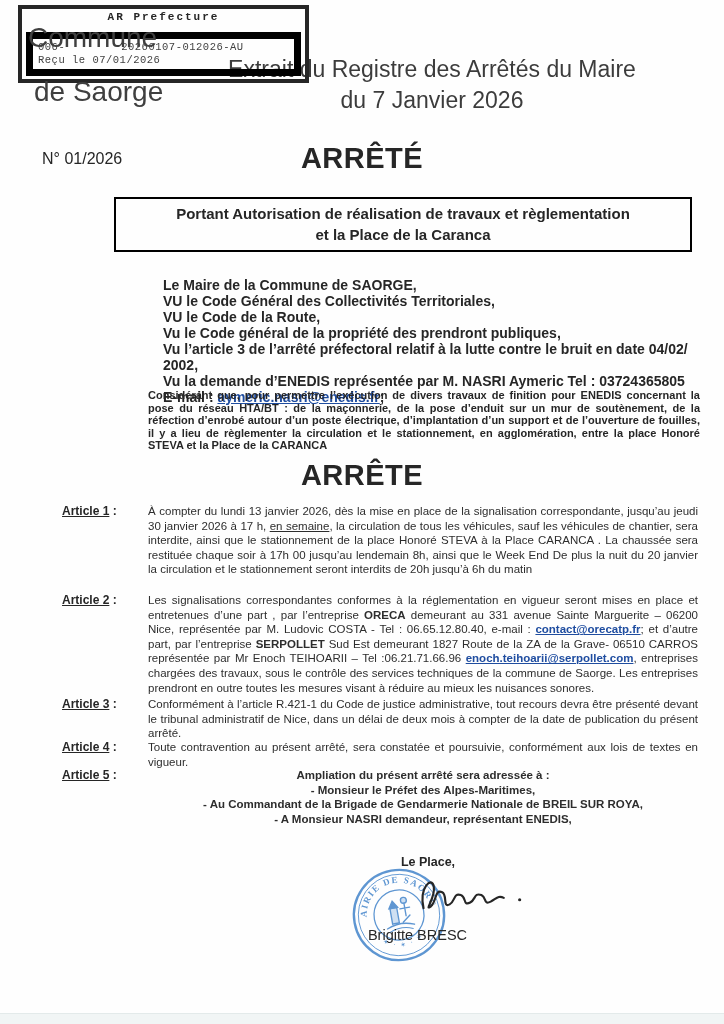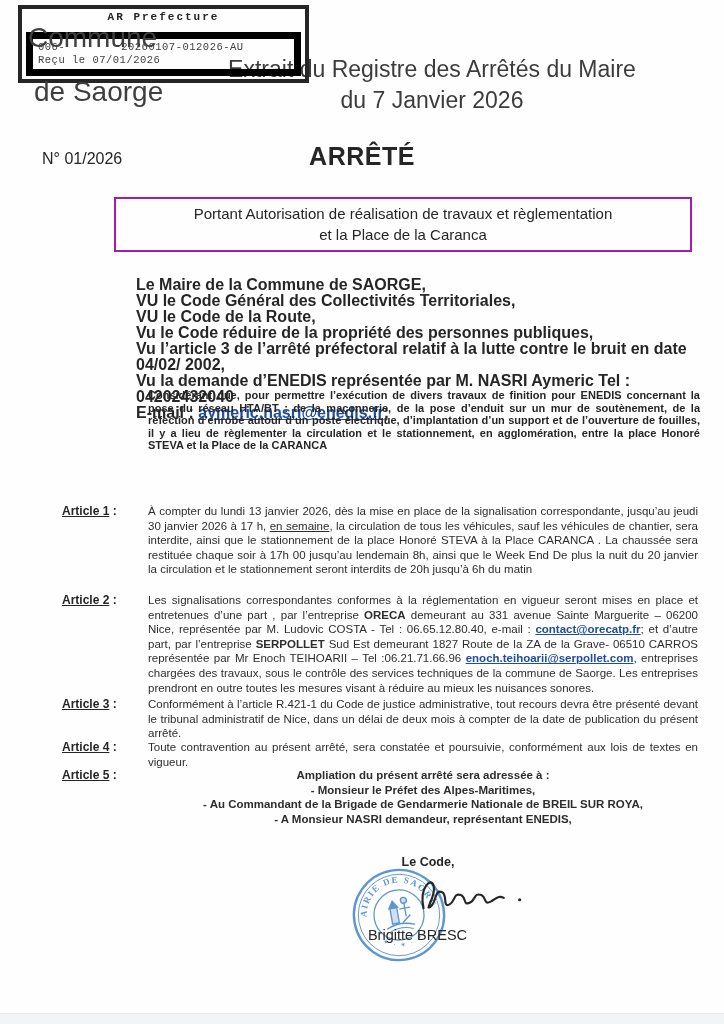--- a/index.html
+++ b/index.html
@@ -18,26 +18,26 @@
   #stamp{left:18px;top:5px;width:283px;height:70px;border:4px solid #262626;background:transparent;z-index:3;}
   #stamp .stamp-title{margin-top:2px;text-align:center;font-family:"Liberation Mono","DejaVu Sans Mono",monospace;font-weight:bold;font-size:11px;letter-spacing:2px;color:#262626;}
   #stamp .stamp-inner{position:absolute;left:4px;right:4px;top:23px;bottom:3px;border:7px solid #000000;padding:2px 5px;font-family:"Liberation Mono","DejaVu Sans Mono",monospace;font-size:10.5px;line-height:12.5px;color:#3f3f3f;letter-spacing:.5px;}
   .code-gap{display:inline-block;width:56px;}
 
   
   #commune1{left:28px;top:22px;font-size:28px;color:#3f3f3f;z-index:4;}
   #commune2{left:34px;top:76px;font-size:28px;color:#3f3f3f;z-index:4;}
   #registre{left:168px;top:54px;width:528px;text-align:center;font-size:23px;line-height:31px;color:#3c3c3c;z-index:2;}
   #numero{left:42px;top:150px;font-size:16px;font-weight:normal;color:#262626;}
-  #heading1{left:62px;top:142px;width:710px;text-align:center;font-size:25px;font-weight:bold;letter-spacing:.5px;color:#262626;}
+  #heading1{left:62px;top:142px;width:710px;text-align:center;font-size:29px;font-weight:bold;letter-spacing:.5px;color:#262626;}
   #heading1{width:600px;}
 
-  #titlebox{left:114px;top:197px;width:578px;box-sizing:border-box;border:2px solid #a21caf;padding:4px 8px 5px;text-align:center;font-weight:normal;font-size:15px;line-height:21px;color:#262626;background:transparent;}
+  #titlebox{left:114px;top:197px;width:578px;box-sizing:border-box;border:2px solid #000000;padding:4px 8px 5px;text-align:center;font-weight:bold;font-size:15px;line-height:21px;color:#262626;background:transparent;}
 
-  #preamble{left:136px;top:277px;width:552px;font-size:16px;font-weight:bold;line-height:16px;color:#262626;}
+  #preamble{left:163px;top:277px;width:552px;font-size:14px;font-weight:bold;line-height:16px;color:#262626;}
   #considerant{left:148px;top:389px;width:552px;font-size:11px;font-weight:bold;line-height:12.6px;text-align:justify;color:#262626;}
   #heading2{left:62px;top:459px;width:710px;text-align:center;font-size:29px;font-weight:bold;letter-spacing:.5px;color:#262626;width:600px;}
 
   .art-label{position:absolute;left:62px;width:84px;font-size:12px;font-weight:bold;color:#262626;white-space:nowrap;}
   .art-text{position:absolute;left:148px;width:550px;font-size:11.5px;line-height:14.6px;text-align:justify;color:#2d2d2d;}
   #a1l,#a1t{top:504px;}
   #a2l,#a2t{top:593px;}
   #a3l,#a3t{top:697px;}
   #a4l,#a4t{top:740px;}
   #a5l,#a5t{top:768px;}
@@ -79,28 +79,29 @@
 
   <div id="titlebox" class="abs">
     <div>Portant Autorisation de réalisation de travaux et règlementation</div>
     <div>et la Place de la Caranca</div>
   </div>
 
   <div id="preamble" class="abs">
     <div><span>Le Maire de la Commune de SAORGE,</span></div>
     <div><span>VU le Code Général des Collectivités Territoriales,</span></div>
     <div><span>VU le Code de la Route,</span></div>
-    <div><span>Vu le Code réduire de la propriété des personnes publiques,</span></div>
+    <div><span>Vu le Code général de la propriété des prendront publiques,</span></div>
     <div><span>Vu l’article 3 de l’arrêté préfectoral relatif à la lutte contre le bruit en date 04/02/ 2002,</span></div>
-    <div><span>Vu la demande d’ENEDIS représentée par M. NASRI Aymeric Tel : 04202432040</span></div>
+    <div><span>Vu la demande d’ENEDIS représentée par M. NASRI Aymeric Tel : 03724365805</span></div>
     <div><span>E-mail : </span><span class="lk">aymeric.nasri@enedis.fr</span><span>;</span></div>
   </div>
 
   <div id="considerant" class="abs">Considérant que, pour permettre l’exécution de divers travaux de finition pour ENEDIS concernant la pose du réseau HTA/BT : de la maçonnerie, de la pose d’enduit sur un mur de soutènement, de la réfection d’enrobé autour d’un poste électrique, d’implantation d’un support et de l’ouverture de fouilles, il y a lieu de règlementer la circulation et le stationnement, en agglomération, entre la place Honoré STEVA et la Place de la CARANCA</div>
 
+  <div id="heading2" class="abs">ARRÊTE</div>
 
   <div id="a1l" class="art-label"><span class="u">Article 1</span><span> :</span></div>
   <div id="a1t" class="art-text"><span>À compter du lundi 13 janvier 2026, dès la mise en place de la signalisation correspondante, jusqu’au jeudi 30 janvier 2026 à 17 h, </span><span class="u">en semaine</span><span>, la circulation de tous les véhicules, sauf les véhicules de chantier, sera interdite, ainsi que le stationnement de la place Honoré STEVA à la Place CARANCA . La chaussée sera restituée chaque soir à 17h 00 jusqu’au lendemain 8h, ainsi que le Week End De plus la nuit du 20 janvier la circulation et le stationnement seront interdits de 20h jusqu’à 6h du matin</span></div>
 
   <div id="a2l" class="art-label"><span class="u">Article 2</span><span> :</span></div>
   <div id="a2t" class="art-text"><span>Les signalisations correspondantes conformes à la réglementation en vigueur seront mises en place et entretenues d’une part , par l’entreprise </span><span class="b">ORECA</span><span> demeurant au 331 avenue Sainte Marguerite – 06200 Nice, représentée par M. Ludovic COSTA - Tel : 06.65.12.80.40, e-mail : </span><span class="lk">contact@orecatp.fr</span><span>; et d’autre part, par l’entreprise </span><span class="b">SERPOLLET</span><span> Sud Est demeurant 1827 Route de la ZA de la Grave- 06510 CARROS représentée par Mr Enoch TEIHOARII – Tel :06.21.71.66.96 </span><span class="lk">enoch.teihoarii@serpollet.com</span><span>, entreprises chargées des travaux, sous le contrôle des services techniques de la commune de Saorge. Les entreprises prendront en outre toutes les mesures visant à réduire au mieux les nuisances sonores.</span></div>
 
   <div id="a3l" class="art-label"><span class="u">Article 3</span><span> :</span></div>
   <div id="a3t" class="art-text"><span>Conformément à l’article R.421-1 du Code de justice administrative, tout recours devra être présenté devant le tribunal administratif de Nice, dans un délai de deux mois à compter de la date de publication du présent arrêté.</span></div>
 
@@ -108,21 +109,21 @@
   <div id="a4t" class="art-text"><span>Toute contravention au présent arrêté, sera constatée et poursuivie, conformément aux lois de textes en vigueur.</span></div>
 
   <div id="a5l" class="art-label"><span class="u">Article 5</span><span> :</span></div>
   <div id="a5t" class="art-text">
     <div><span>Ampliation du présent arrêté sera adressée à :</span></div>
     <div class="a5-item">- Monsieur le Préfet des Alpes-Maritimes,</div>
     <div class="a5-item">- Au Commandant de la Brigade de Gendarmerie Nationale de BREIL SUR ROYA,</div>
     <div class="a5-item">- A Monsieur NASRI demandeur, représentant ENEDIS,</div>
   </div>
 
-  <div id="lemaire" class="abs">Le Code,</div>
+  <div id="lemaire" class="abs">Le Place,</div>
 
   <svg id="seal" class="abs" viewBox="0 0 100 100">
     <g transform="rotate(-10 50 50)" fill="none" stroke="#5e96d2">
       <circle cx="50" cy="50" r="46" stroke-width="2.4"></circle>
       <circle cx="50" cy="50" r="41.5" stroke-width="0.9"></circle>
       <circle cx="50" cy="50" r="25.5" stroke-width="1.3"></circle>
       <path id="sealArcTop" d="M 50,50 m -33,0 a 33,33 0 1 1 66,0" stroke="none"></path>
       <path id="sealArcBot" d="M 50,50 m -33,0 a 33,33 0 1 0 66,0" stroke="none"></path>
       <text font-family="Liberation Serif, DejaVu Serif, serif" font-size="9.2" font-weight="bold" fill="#5e96d2" stroke="none" letter-spacing="1.6" text-anchor="middle">
         <textPath href="#sealArcTop" startOffset="50%">MAIRIE DE SAORGE</textPath>

